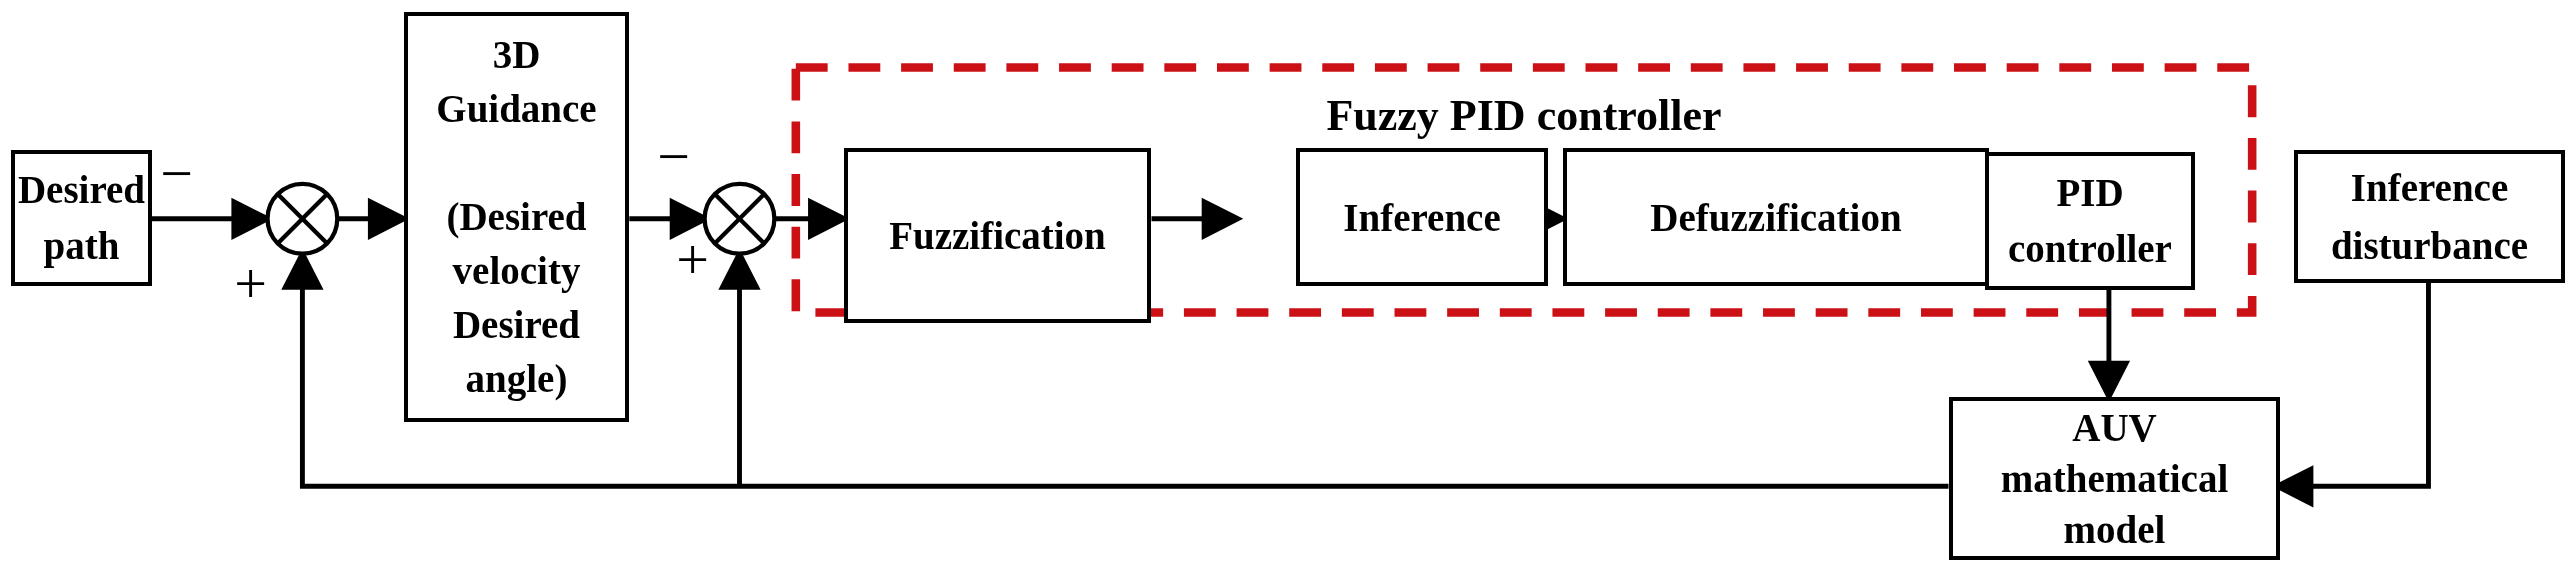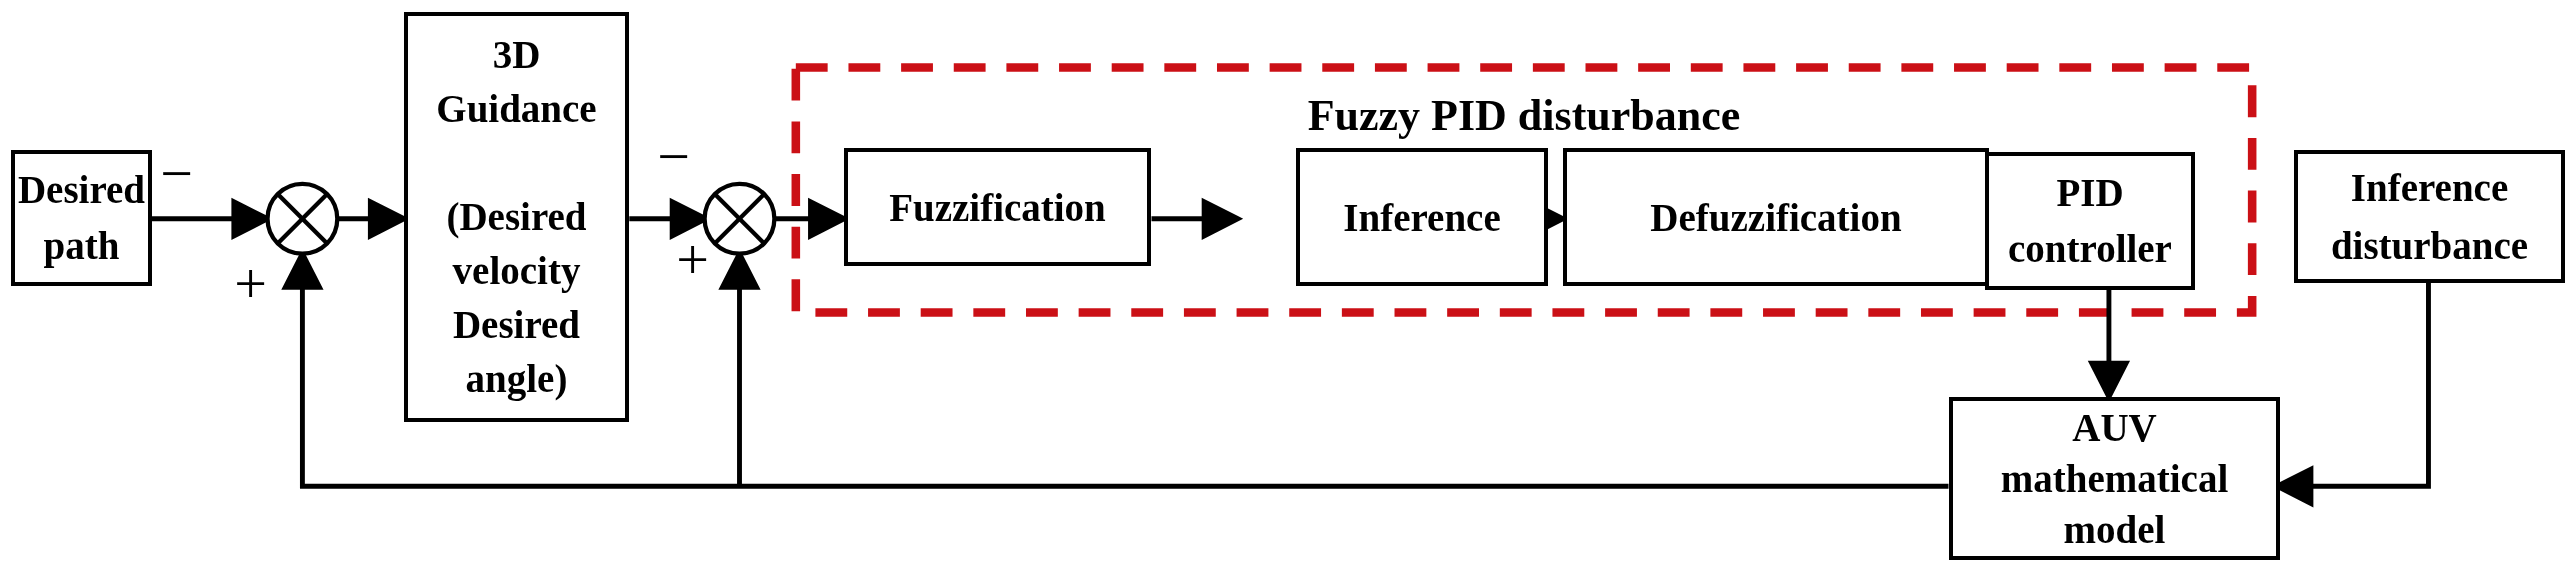--- a/index.html
+++ b/index.html
@@ -17,21 +17,21 @@
     border:4.3px solid #000000;
     background:#ffffff;
     display:flex;align-items:center;justify-content:center;
     text-align:center;
     font-weight:700;
     color:#000000;
     white-space:pre-line;
   }
   .b-desired       {left:11px;   top:150px; width:141px; height:136px; font-size:39px; line-height:56px;}
   .b-guidance      {left:404px;  top:12.2px;  width:225px; height:410px; font-size:39px; line-height:54px;}
-  .b-fuzzification {left:844px; top:148px; width:307px; height:118px; font-size:39px; line-height:55px;}
+  .b-fuzzification {left:844px; top:148px; width:307px; height:175px; font-size:39px; line-height:55px;}
   .b-inference     {left:1296px; top:148px; width:252px; height:138px; font-size:39px; line-height:55px;}
   .b-defuzzification{left:1563px;top:148px; width:426px; height:138px; font-size:39px; line-height:55px;}
   .b-pid           {left:1985px; top:152px; width:210px; height:138px; font-size:39px; line-height:56px;}
   .b-uncertain     {left:2294px; top:150px; width:271px; height:133px; font-size:39px; line-height:58px;}
   .b-auv           {left:1949px; top:397px; width:331px; height:163px; font-size:39px; line-height:51px;}
   .fuzzy-title{
     position:absolute;left:796px;top:82px;width:1456px;
     text-align:center;
     font-size:44px;font-weight:700;color:#000000;
     line-height:67px;
@@ -137,21 +137,21 @@
   <div class="box b-pid">PID
 controller</div>
 
   <div class="box b-uncertain">Inference
 disturbance</div>
 
   <div class="box b-auv">AUV
 mathematical
 model</div>
 
-  <div class="fuzzy-title">Fuzzy PID disturbance</div>
+  <div class="fuzzy-title">Fuzzy PID controller</div>
 
   <div class="sign s-minus1">−</div>
   <div class="sign s-plus1">+</div>
   <div class="sign s-minus2">−</div>
   <div class="sign s-plus2">+</div>
 
 </div>
 
 
 </body></html>

